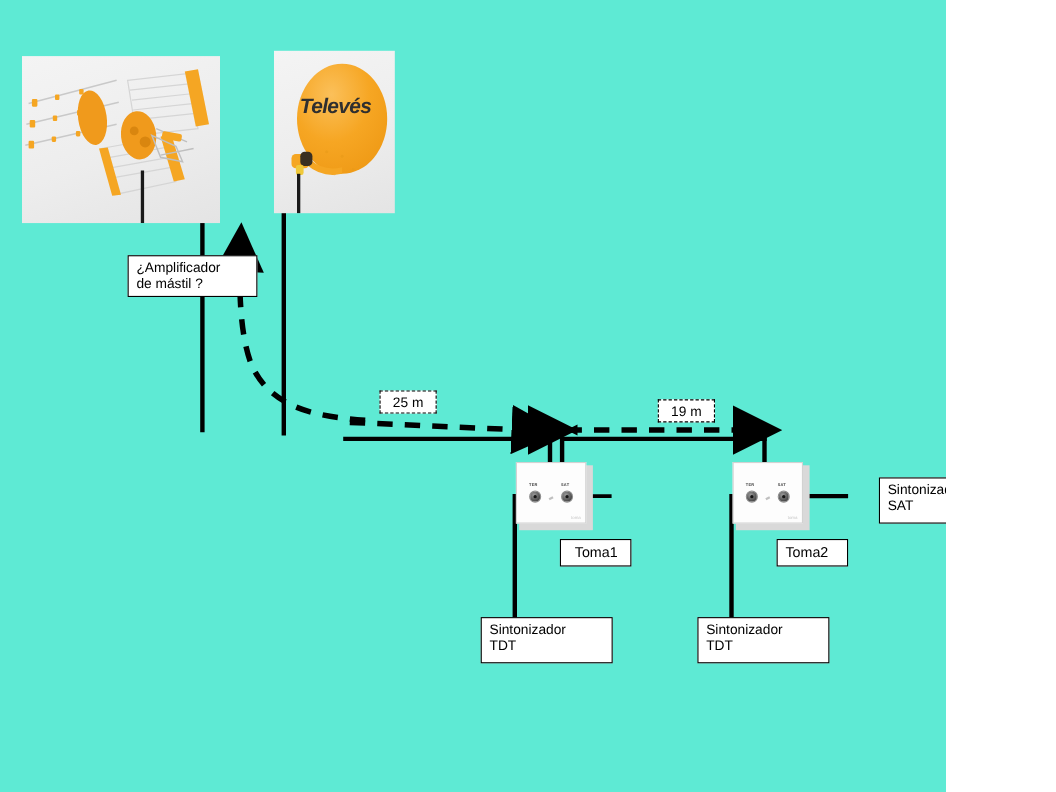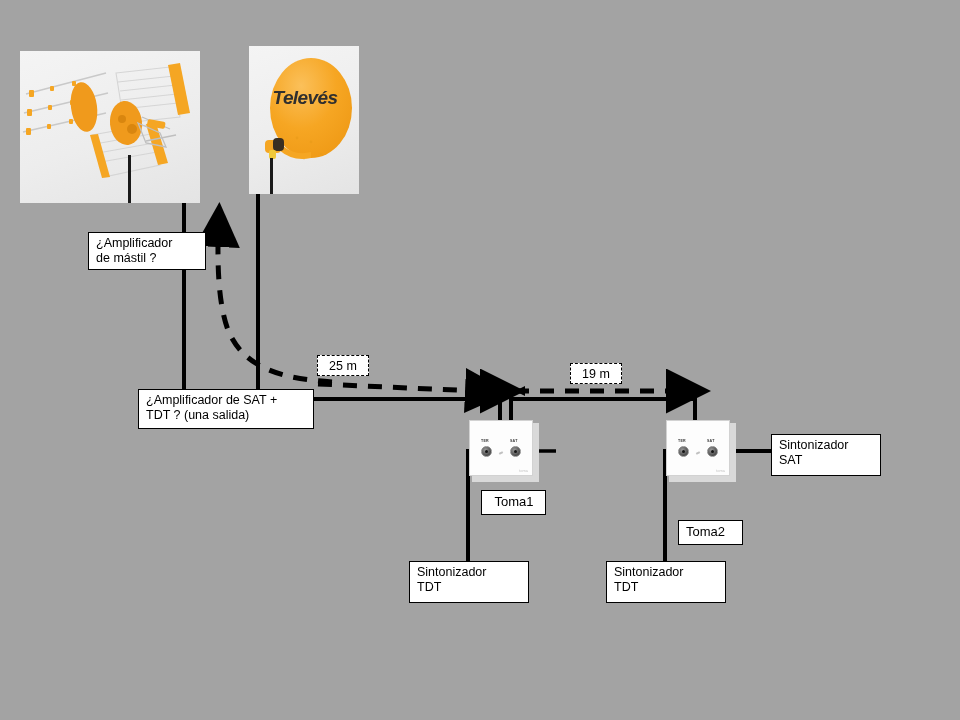--- a/index.html
+++ b/index.html
@@ -6,23 +6,23 @@
   html, body {
     margin: 0;
     padding: 0;
     background: #ffffff;
   }
   body {
     font-family: "Liberation Sans", sans-serif;
   }
   #canvas {
     position: relative;
-    width: 960px;
+    width: 860px;
     height: 720px;
-    background: #a3a3a3;
+    background: #5eead4;
     overflow: hidden;
   }
   .svg-layer {
     position: absolute;
     left: 0;
     top: 0;
     width: 960px;
     height: 720px;
   }
   
@@ -30,20 +30,21 @@
     position: absolute;
     box-sizing: border-box;
     background: #ffffff;
     border: 1px solid #000000;
     color: #000000;
     font-size: 12.5px;
     line-height: 15px;
     padding: 3px 6px 4px 7px;
     white-space: pre-line;
     z-index: 40;
+    margin-left: 28px;
   }
   .label-box.dashed {
     border: 1px dashed #000000;
     text-align: center;
     padding: 3px 6px;
   }
   .toma-label {
     text-align: left;
     font-size: 13px;
   }
@@ -265,28 +266,26 @@
       <div class="port" style="left:11px;top:25px;"></div>
       <div class="toma-sep" style="left:29px;top:31px;"></div>
       <div class="port-tag" style="left:40px;top:18px;">SAT</div>
       <div class="port" style="left:40px;top:25px;"></div>
       <div class="toma-brand">toma</div>
     </div>
   </div>
 
   <div class="label-box" id="box-amp-mastil" style="left: 88px; top: 232px; width: 118px; height: 38px;">¿Amplificador
 de mástil ?</div>
-  <div class="label-box" id="box-amp-sat-tdt" style="left: 138px; top: 389px; width: 176px; height: 40px;">¿Amplificador de SAT +
-TDT ? (una salida)</div>
   <div class="label-box" id="box-sint-sat" style="left: 771px; top: 434px; width: 110px; height: 42px;">Sintonizador
 SAT</div>
   <div class="label-box" id="box-sint-tdt-1" style="left: 409px; top: 561px; width: 120px; height: 42px;">Sintonizador
 TDT</div>
   <div class="label-box" id="box-sint-tdt-2" style="left: 606px; top: 561px; width: 120px; height: 42px;">Sintonizador
 TDT</div>
 
   <div class="label-box toma-label" id="box-toma1" style="left: 481px; top: 490px; width: 65px; height: 25px; text-align: center;">Toma1</div>
-  <div class="label-box toma-label" id="box-toma2" style="left: 678px; top: 520px; width: 65px; height: 25px;">Toma2</div>
+  <div class="label-box toma-label" id="box-toma2" style="left: 678px; top: 490px; width: 65px; height: 25px;">Toma2</div>
 
   <div class="label-box dashed" id="box-d25" style="left: 317px; top: 355px; width: 52px; height: 21px;">25 m</div>
   <div class="label-box dashed" id="box-d15" style="left: 570px; top: 363px; width: 52px; height: 21px;">19 m</div>
 
 </div>
 
 </body></html>

